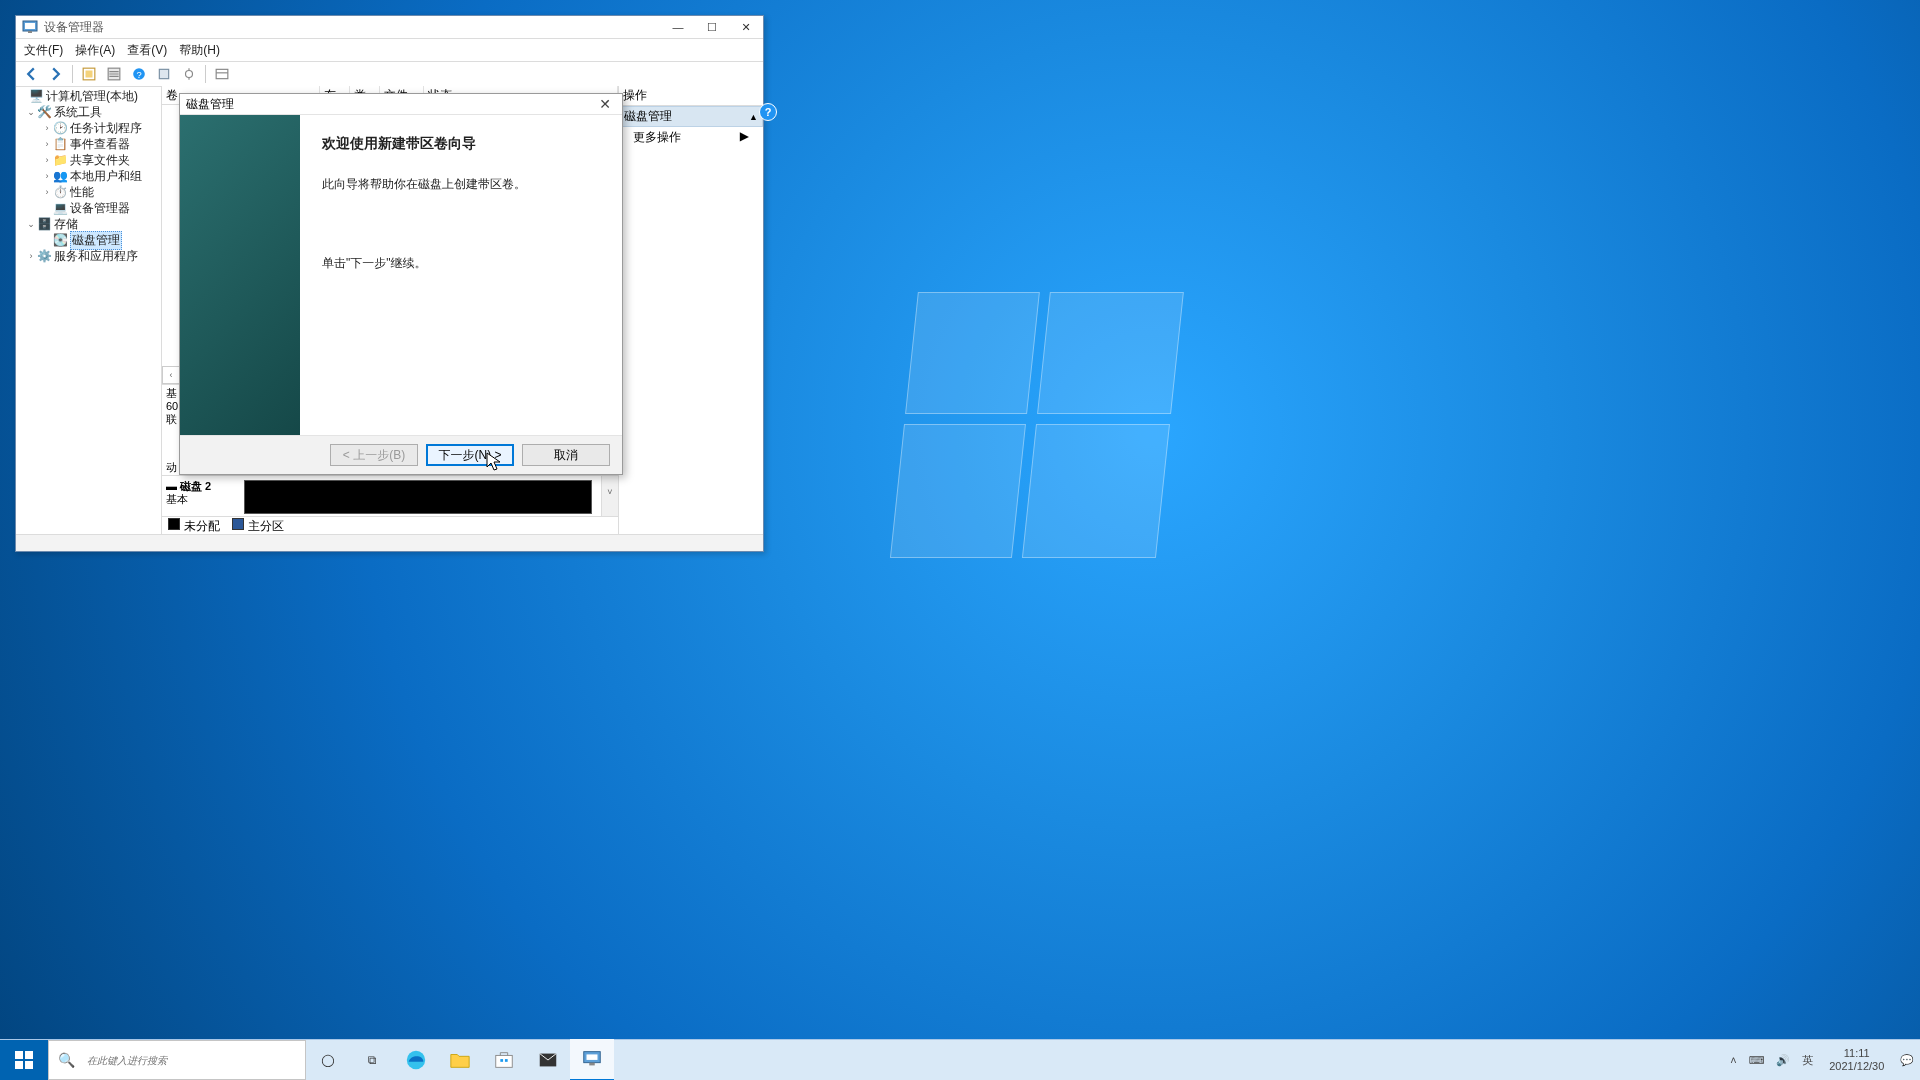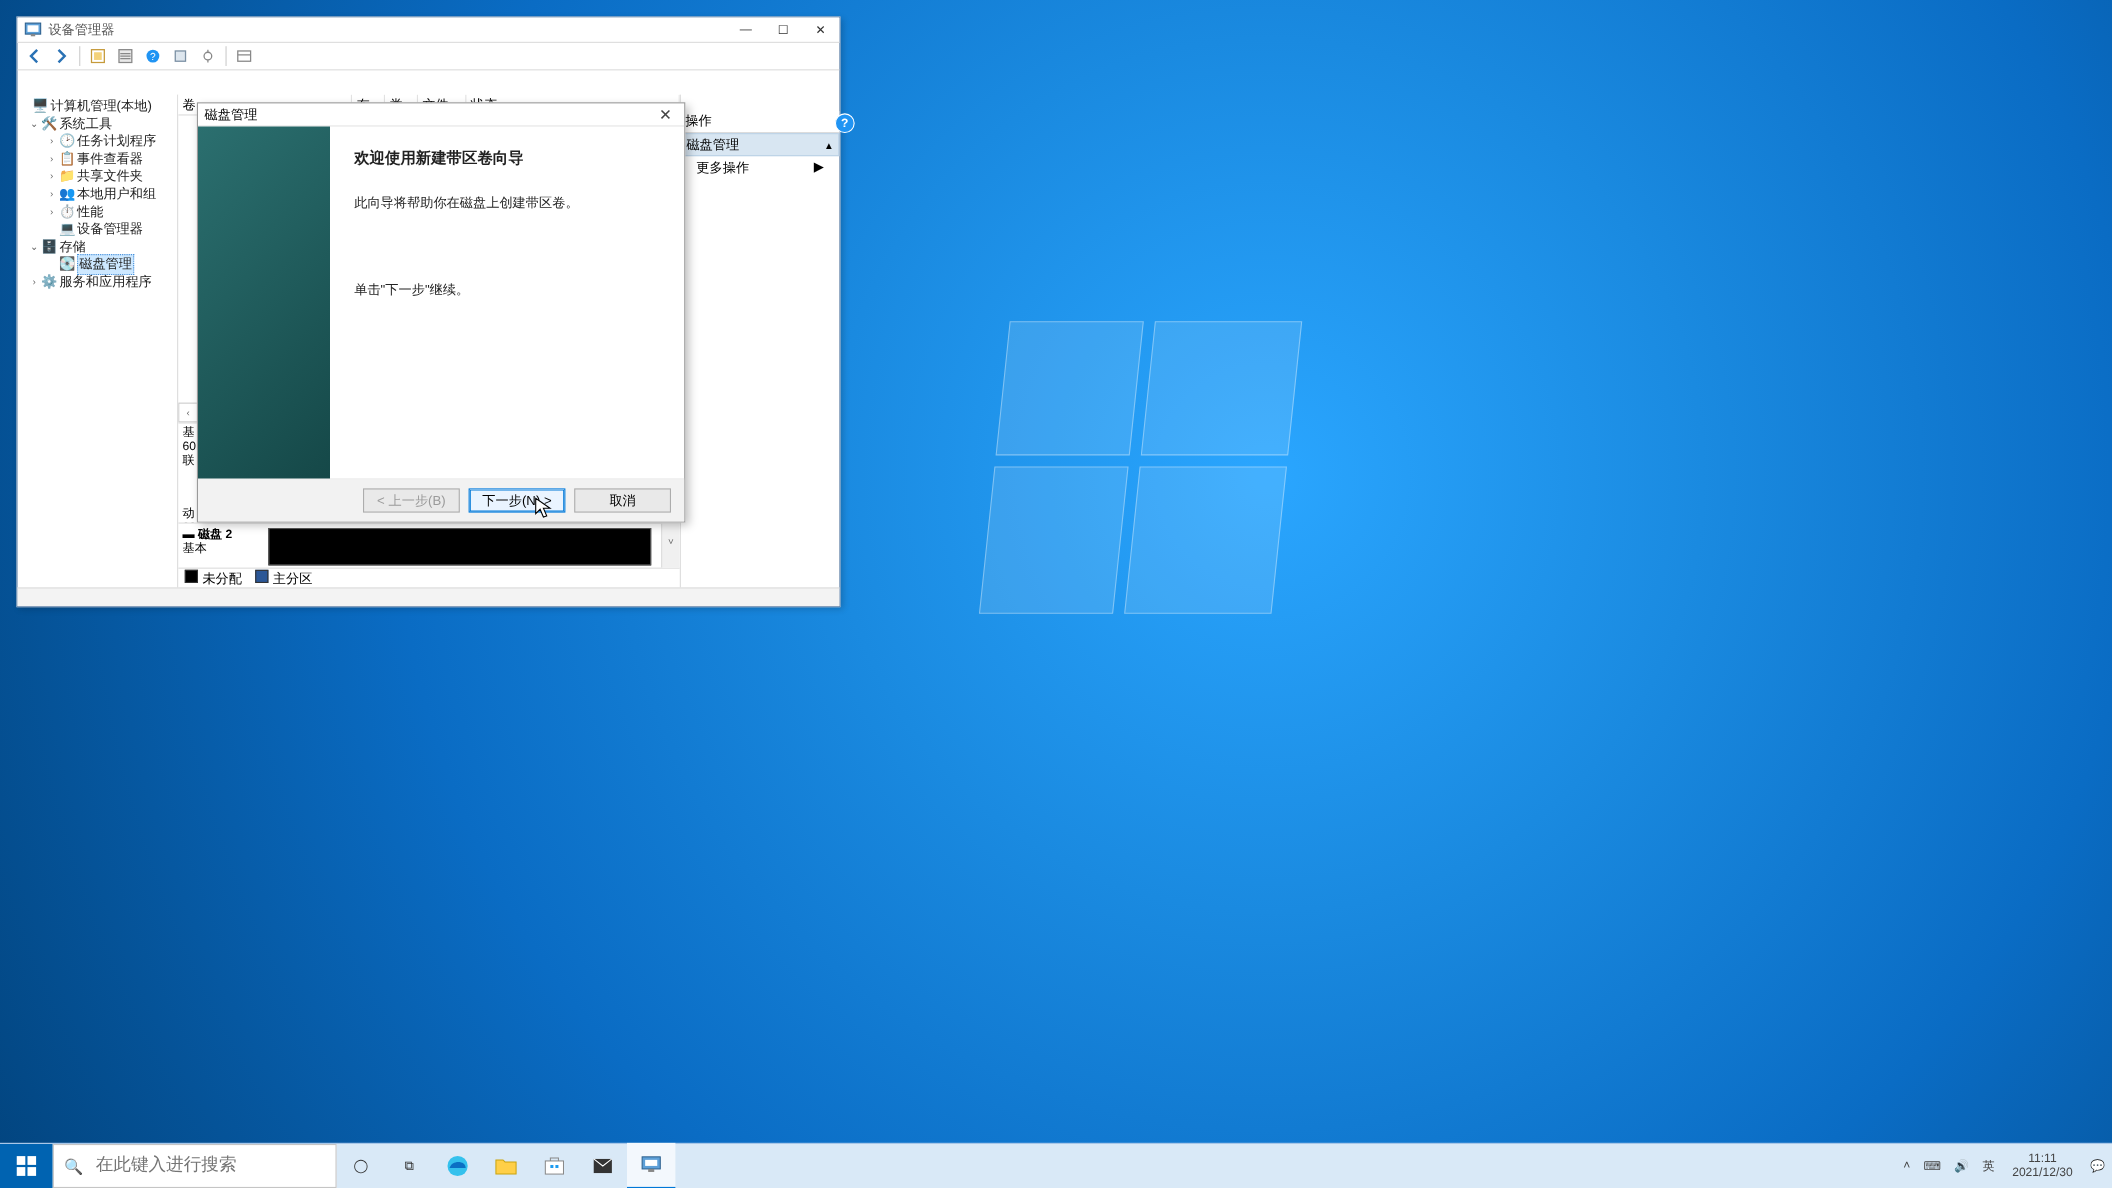--- a/index.html
+++ b/index.html
@@ -10,21 +10,21 @@
   .winlogo .q1{left:0;top:0;width:120px;height:120px;}
   .winlogo .q2{left:132px;top:0;width:132px;height:120px;}
   .winlogo .q3{left:0;top:132px;width:120px;height:132px;}
   .winlogo .q4{left:132px;top:132px;width:132px;height:132px;}
   
   .taskbar{position:absolute;left:0;right:0;bottom:0;height:40px;background:#d9e9f7;border-top:1px solid #a8c7e8;display:flex;align-items:center;}
   .tb-start{width:48px;height:40px;background:#0063b1;display:flex;align-items:center;justify-content:center;}
   .tb-start svg{width:18px;height:18px;fill:#fff;}
   .tb-search{display:flex;align-items:center;height:40px;width:258px;background:#fff;border:1px solid #c5c5c5;box-sizing:border-box;}
   .tb-search .mag{width:36px;text-align:center;color:#777;font-size:14px;}
-  .tb-search input{border:none;outline:none;height:100%;flex:1;font-size:16px;background:transparent;}
+  .tb-search input{border:none;outline:none;height:100%;flex:1;font-size:10px;background:transparent;font-style:italic;}
   .tb-items{display:flex;align-items:center;height:40px;}
   .tb-btn{width:44px;height:40px;display:flex;align-items:center;justify-content:center;color:#333;}
   .tb-btn.active{background:#f3f8fd;border-bottom:2px solid #0078d7;}
   .tb-ico{width:22px;height:22px;}
   .tb-tray{margin-left:auto;display:flex;align-items:center;color:#444;height:40px;font-size:11px;}
   .tb-tray span{padding:0 6px;}
   .tb-clock{padding:0 10px;text-align:center;line-height:1.15;}
 
   
   .window{position:absolute;left:15px;top:15px;width:747px;height:535px;background:#fff;border:1px solid #6b8aae;box-shadow:2px 2px 6px rgba(0,0,0,.2);}
@@ -52,21 +52,21 @@
   .colhdr{height:18px;display:flex;border-bottom:1px solid #dcdcdc;background:#fff;font-size:12px;}
   .colhdr div{border-right:1px solid #e2e2e2;padding:1px 4px;box-sizing:border-box;}
   .disk-strip-area{border-top:1px solid #dcdcdc;padding:2px 4px;}
   .disk-row{display:flex;align-items:stretch;height:34px;margin-top:2px;}
   .disk-label{width:78px;font-size:11px;line-height:1.15;}
   .disk-block{flex:1;border:1px solid #555;margin-right:8px;}
   .disk-block.black{background:#000;}
   .legend{height:16px;padding:1px 6px;border-top:1px solid #dcdcdc;display:flex;gap:12px;align-items:center;}
   .swatch{width:10px;height:10px;display:inline-block;border:1px solid #333;margin-right:4px;}
   
-  .actions{width:144px;box-sizing:border-box;margin-top:15px;}
+  .actions{width:144px;box-sizing:border-box;}
   .ahdr{background:#fff;border-bottom:1px solid #dcdcdc;padding:1px 4px;}
   .arow{background:#d8e6f2;border:1px solid #bcd2e6;padding:1px 4px;display:flex;justify-content:space-between;align-items:center;}
   .arow2{padding:2px 14px;display:flex;justify-content:space-between;}
 
   
   .help-bubble{position:absolute;left:759px;top:103px;width:16px;height:16px;border-radius:50%;background:#2094f3;color:#fff;display:flex;align-items:center;justify-content:center;font-size:11px;font-weight:bold;border:1px solid #fff;}
 
   
   .wizard{position:absolute;left:179px;top:93px;width:442px;height:380px;background:#fff;border:1px solid #9a9a9a;box-shadow:3px 3px 8px rgba(0,0,0,.25);}
   .wizard .wtitle{height:20px;display:flex;align-items:center;padding:0 6px;font-size:12px;}
@@ -105,20 +105,26 @@
           <rect x="6" y="12" width="4" height="2" fill="#888"></rect>
         </svg>
     </span>
     <span class="ttxt">设备管理器</span>
     <div class="winbtns">
       <div class="winbtn">—</div>
       <div class="winbtn">☐</div>
       <div class="winbtn close">✕</div>
     </div>
   </div>
+  <div class="menubar">
+    <span>文件(F)</span>
+    <span>操作(A)</span>
+    <span>查看(V)</span>
+    <span>帮助(H)</span>
+  </div>
   <div class="toolbar">
     <div class="tbtn">
         <svg viewBox="0 0 10 10">
           <path d="M7 1L3 5l4 4" fill="none" stroke="#2a72b5" stroke-width="1.6"></path>
         </svg>
       </div>
     <div class="tbtn">
         <svg viewBox="0 0 10 10">
           <path d="M3 1l4 4-4 4" fill="none" stroke="#2a72b5" stroke-width="1.6"></path>
         </svg>

